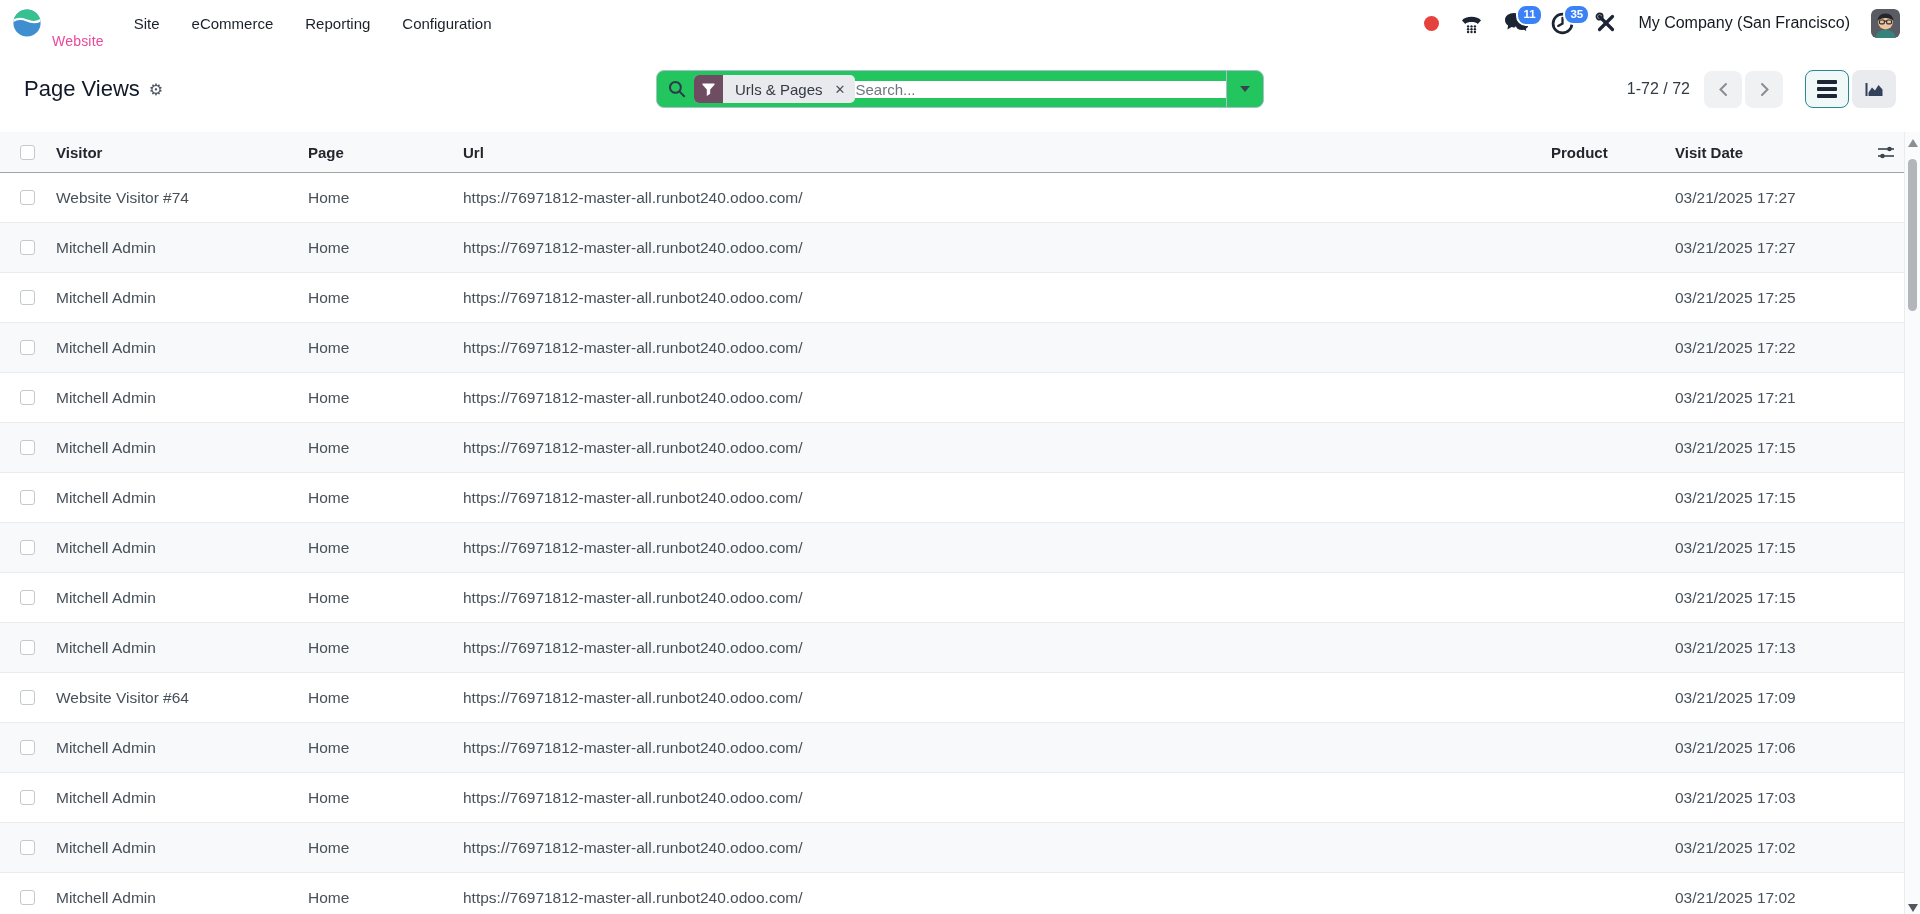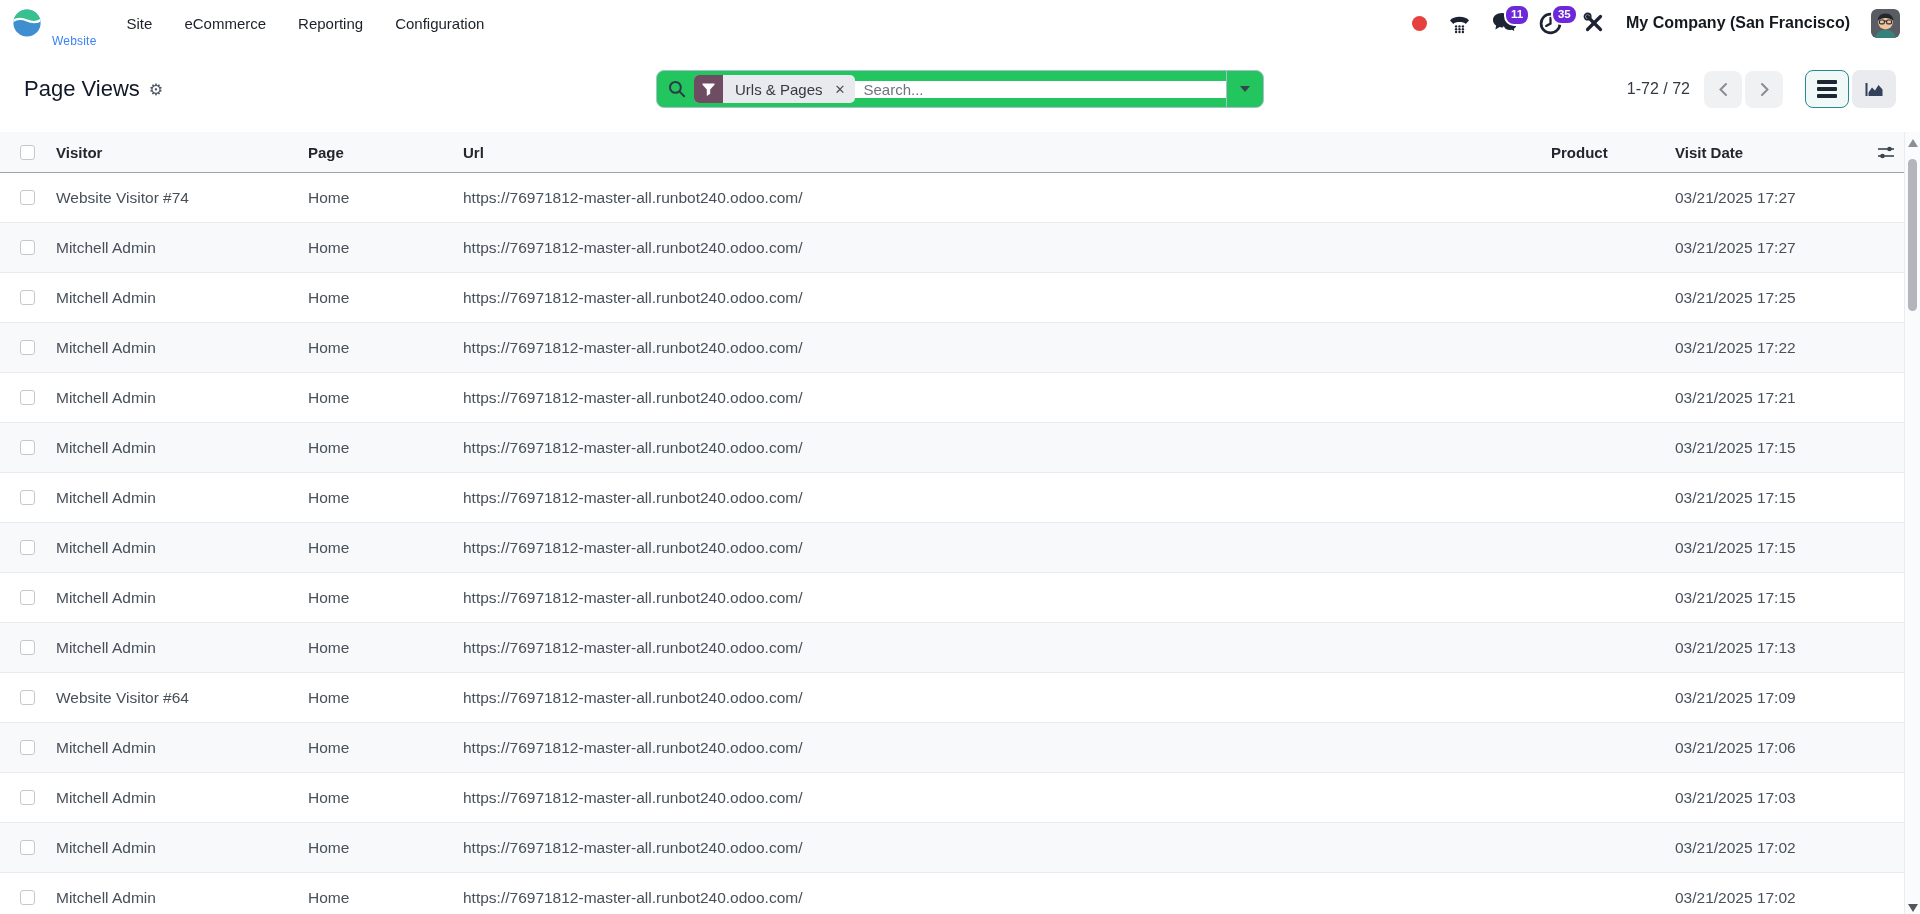--- a/index.html
+++ b/index.html
@@ -2,46 +2,46 @@
 <html><head>
 <meta charset="utf-8">
 <style>
   * { box-sizing: border-box; margin: 0; padding: 0; }
   html,body { width:1920px; height:914px; overflow:hidden; background:#fff;
     font-family:"Liberation Sans","DejaVu Sans",sans-serif; color:#111827; }
 
   
   .navbar { height:46px; display:flex; align-items:center; padding:0 20px 0 12px; background:#fff; }
   .brand { display:flex; align-items:center; gap:10px; cursor:pointer; }
-  .app-name { font-size:12px; font-weight:500; color:#3b82f6; letter-spacing:.2px;margin-top:36px; }
+  .app-name { font-size:14px; font-weight:500; color:#ec4899; letter-spacing:.2px;margin-top:36px; }
   .menu { display:flex; gap:32px; margin-left:30px; font-size:15px; color:#1b2129; }
   .menu-item { cursor:pointer; }
   .nav-right { margin-left:auto; display:flex; align-items:center; gap:21px; }
   .sys-icon { position:relative; display:flex; align-items:center; justify-content:center; cursor:pointer; }
   .record-dot { width:15px; height:15px; border-radius:50%; background:#e5423d; }
-  .badge { position:absolute; top:-8px; left:12px; background:#6d28d9; color:#fff;
+  .badge { position:absolute; top:-8px; left:12px; background:#3b82f6; color:#fff;
     font-size:11.5px; font-weight:700; line-height:1; padding:3px 5px; border-radius:10px;
     border:2px solid #fff; min-width:21px; text-align:center; }
-  .company-name { font-size:16px; color:#14181f; cursor:pointer;font-weight:bold; }
+  .company-name { font-size:16px; color:#14181f; cursor:pointer; }
   .avatar { width:29px; height:29px; border-radius:6px; overflow:hidden; cursor:pointer; }
 
   
   .control-panel { height:86px; position:relative; display:flex; align-items:center; padding:0 24px; background:#fff;justify-content:center; }
   .cp-title { display:flex; align-items:center; gap:9px; }
   .cp-title h1 { font-size:22px; font-weight:400; color:#111827; }
   .gear { font-size:16px; color:#4b5563; cursor:pointer; font-family:"DejaVu Sans",sans-serif; }
 
   .searchbar { position:absolute; left:656px; top:24px; width:608px; height:38px;
     border:1px solid #a9bfc9; border-radius:8px; display:flex; align-items:center; background:#22c55e; }
   .search-mag { margin:0 8px 0 11px; display:flex; }
   .facet { display:flex; align-items:stretch; height:28px; border-radius:5px; overflow:hidden; background:#e9eaee; cursor:pointer; }
   .facet-funnel { width:29px; background:#6e4d63; display:flex; align-items:center; justify-content:center; }
   .facet-label { font-size:15px; color:#333a44; display:flex; align-items:center; padding:0 10px 0 12px; }
   .facet-close { font-size:13px; color:#4a525c; display:flex; align-items:center; padding:0 10px 0 2px; cursor:pointer; }
-  .search-input { flex:1; border:none; outline:none; font-size:15px; color:#374151; padding:0 8px; min-width:40px;
+  .search-input { flex:1; border:none; outline:none; font-size:15px; color:#374151; padding:0 0; min-width:40px;
     font-family:"Liberation Sans","DejaVu Sans",sans-serif; }
   .search-input::placeholder { color:#6e7681; }
   .search-caret { width:37px; align-self:stretch; border-left:1px solid #a9bfc9; display:flex;
     align-items:center; justify-content:center; cursor:pointer; border-radius:0 8px 8px 0; }
   .caret-down { width:0; height:0; border-left:5px solid transparent; border-right:5px solid transparent;
     border-top:6px solid #39424d; }
 
   .cp-right { margin-left:auto; display:flex; align-items:center; }
   .pager-value { font-size:16px; color:#333a42; margin-right:14px; cursor:pointer; }
   .pager-btns { display:flex; gap:3px; margin-right:22px; }

